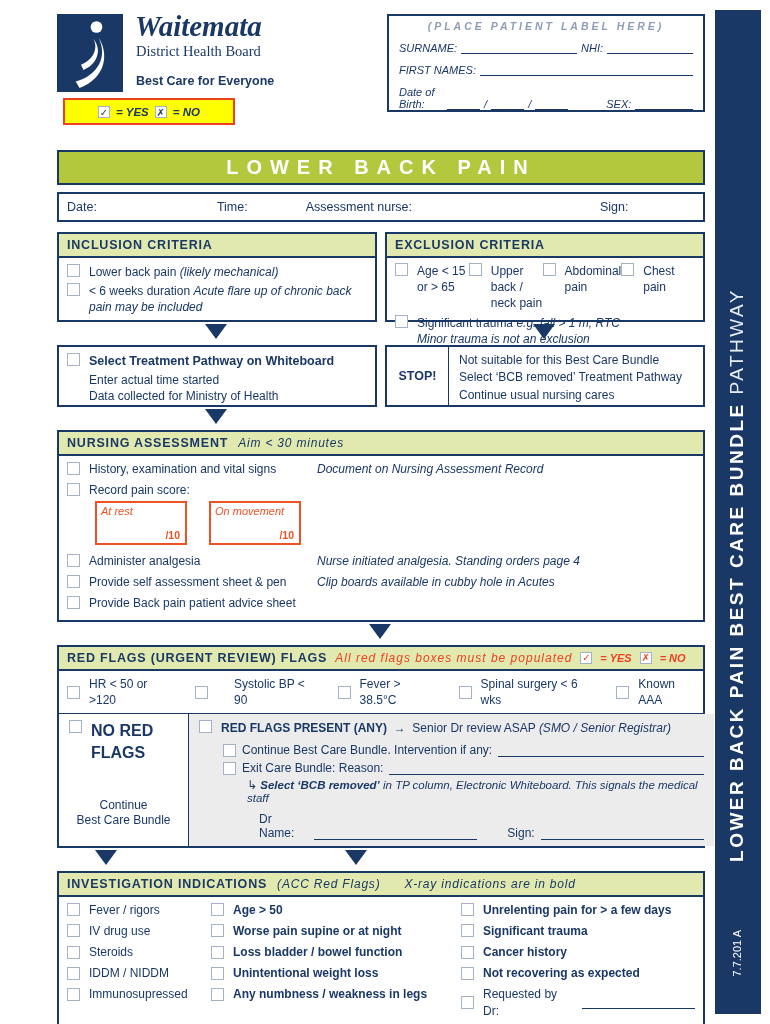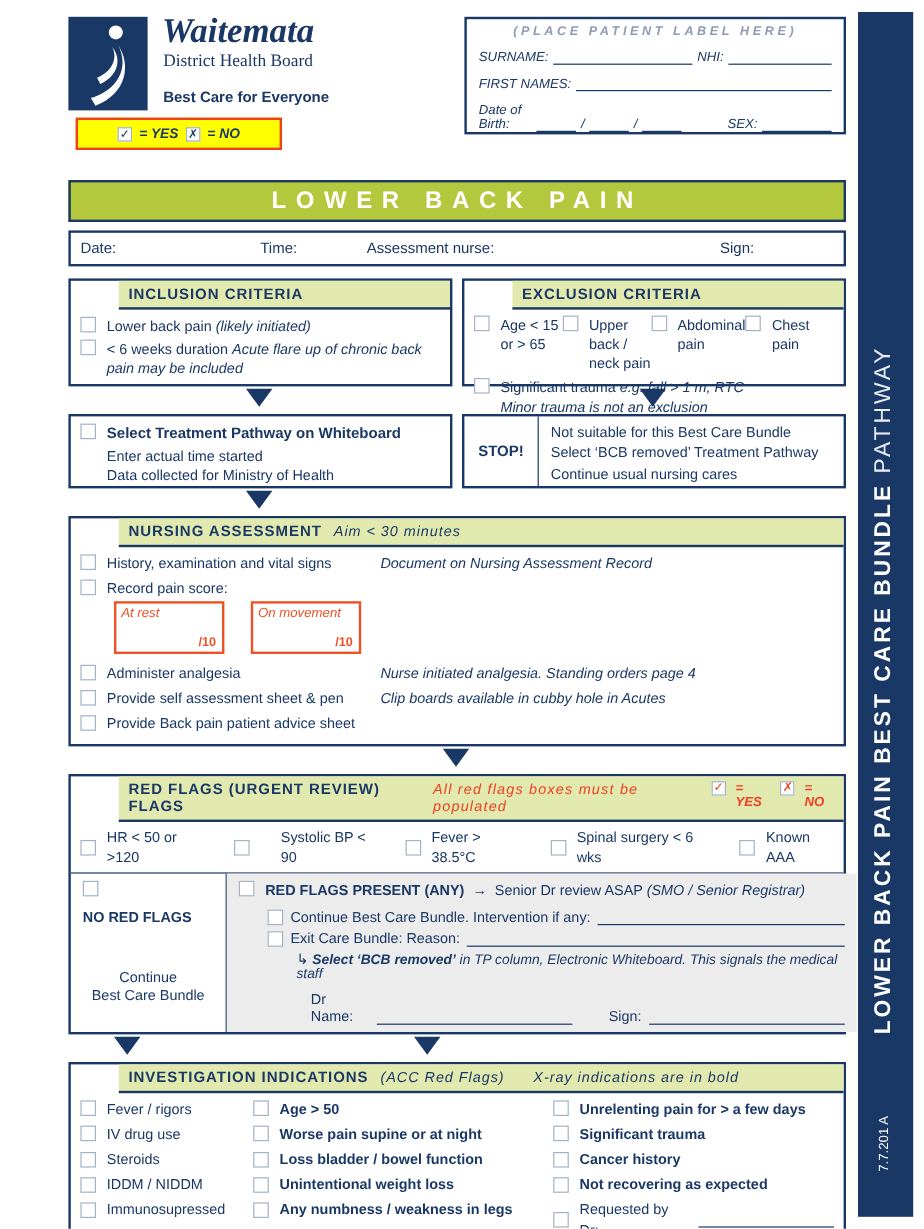--- a/index.html
+++ b/index.html
@@ -42,21 +42,21 @@
 
   
   .title-bar{margin-top:28px; height:35px; background:var(--green); border:2px solid var(--navy);
     display:flex; align-items:center; justify-content:center;}
   .title-bar span{color:#fff; font-weight:bold; font-size:20px; letter-spacing:8px;}
   .date-row{margin-top:7px; height:30px; border:2px solid var(--navy); display:flex; align-items:center; font-size:12.5px;}
   .date-row span{display:inline-block;text-align:right;}
 
   
   .sec{border:2px solid var(--navy);}
-  .sec-hd{background:var(--pale); border-bottom:2px solid var(--navy); padding:4px 8px; display:flex; align-items:flex-start; gap:10px;margin-left:40px;}
+  .sec-hd{background:var(--pale); border-bottom:2px solid var(--navy); padding:4px 8px; display:flex; align-items:center; gap:10px;}
   .sec-hd .t{font-weight:bold; font-size:12.5px; letter-spacing:0.8px; color:var(--navy);}
   .sec-hd .s{font-style:italic; font-size:12px; letter-spacing:0.8px;}
   .cb{display:inline-block; width:13px; height:13px; border:1.5px solid var(--cbborder); background:#fff;
     flex:0 0 13px; vertical-align:-2px; text-align:center; line-height:11px; font-size:10px;}
   .cb.sm{width:12px; height:12px; flex-basis:12px;}
   .ci{display:flex; gap:9px; align-items:flex-start; font-size:12px; line-height:1.35;}
   .it{font-style:italic;}
   .b{font-weight:bold;}
 
   
@@ -87,21 +87,21 @@
   .pain .ps{position:absolute; right:5px; bottom:2px; color:var(--orange); font-weight:bold; font-size:10.5px;}
 
   
   .rf-hd .warn{color:var(--red); font-style:italic; font-size:12px; letter-spacing:1px;}
   .rf-hd .kt{color:var(--red); font-style:italic; font-size:11px; font-weight:bold;}
   .rf-hd .cbr{line-height:10px;}
   .rf-checks{display:flex; align-items:center; padding:5px 8px; font-size:11.5px; border-bottom:1.5px solid var(--navy);}
   .rf-checks .ci{align-items:center;}
   .rf-split{display:flex; min-height:98px;}
   .rf-left{flex:0 0 130px; border-right:1.5px solid var(--navy); padding:6px; text-align:center;}
-  .rf-left .ci{font-size:12px; font-weight:bold; text-align:left; padding-left:4px;flex-direction:column;}
+  .rf-left .ci{font-size:16px; font-weight:bold; text-align:left; padding-left:4px;}
   .rf-cont{margin-top:34px; font-size:12px; line-height:1.3;}
   .rf-right{flex:1; background:var(--graycell); padding:6px 10px; font-size:12px;}
   .rf-line{display:flex; align-items:flex-end; gap:6px; margin-top:6px;}
 
   
   .inv-grid{display:grid; grid-template-columns:142px 248px 1fr; padding:5px 8px 7px 8px; column-gap:2px;}
   .inv-grid .ci{margin-bottom:5px; align-items:center;}
   .hook{font-size:12px;}
 </style>
 </head>
@@ -175,21 +175,21 @@
     </div>
 
     <div class="crit-row">
       <div class="sec crit">
         <div class="sec-hd">
           <span class="t">INCLUSION CRITERIA</span>
         </div>
         <div class="bd">
           <div class="ci" style="margin-bottom:3px;">
             <span class="cb"></span>
-            <span><span>Lower back pain</span> <span class="it">(likely initiated)</span></span>
+            <span><span>Lower back pain</span> <span class="it">(likely mechanical)</span></span>
           </div>
           <div class="ci">
             <span class="cb"></span>
             <span><span>&lt; 6 weeks duration</span> <span class="it">Acute flare up of chronic back pain may be included</span></span>
           </div>
         </div>
       </div>
 
       <div class="sec crit">
         <div class="sec-hd">

